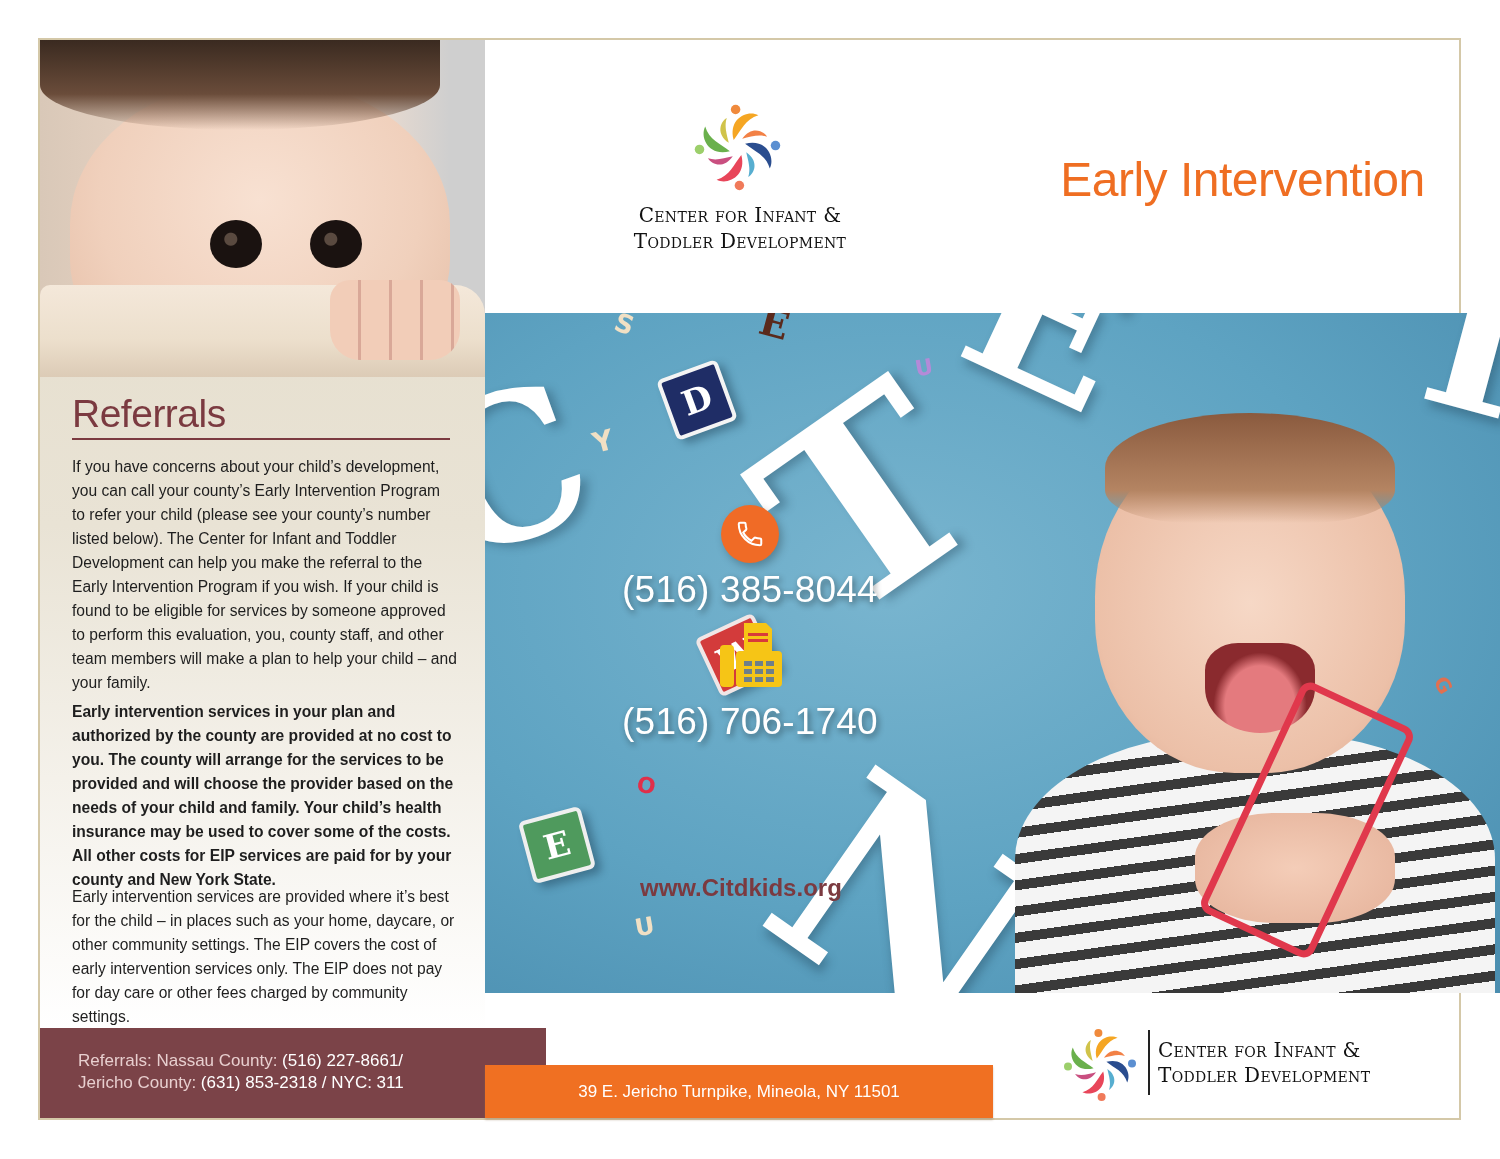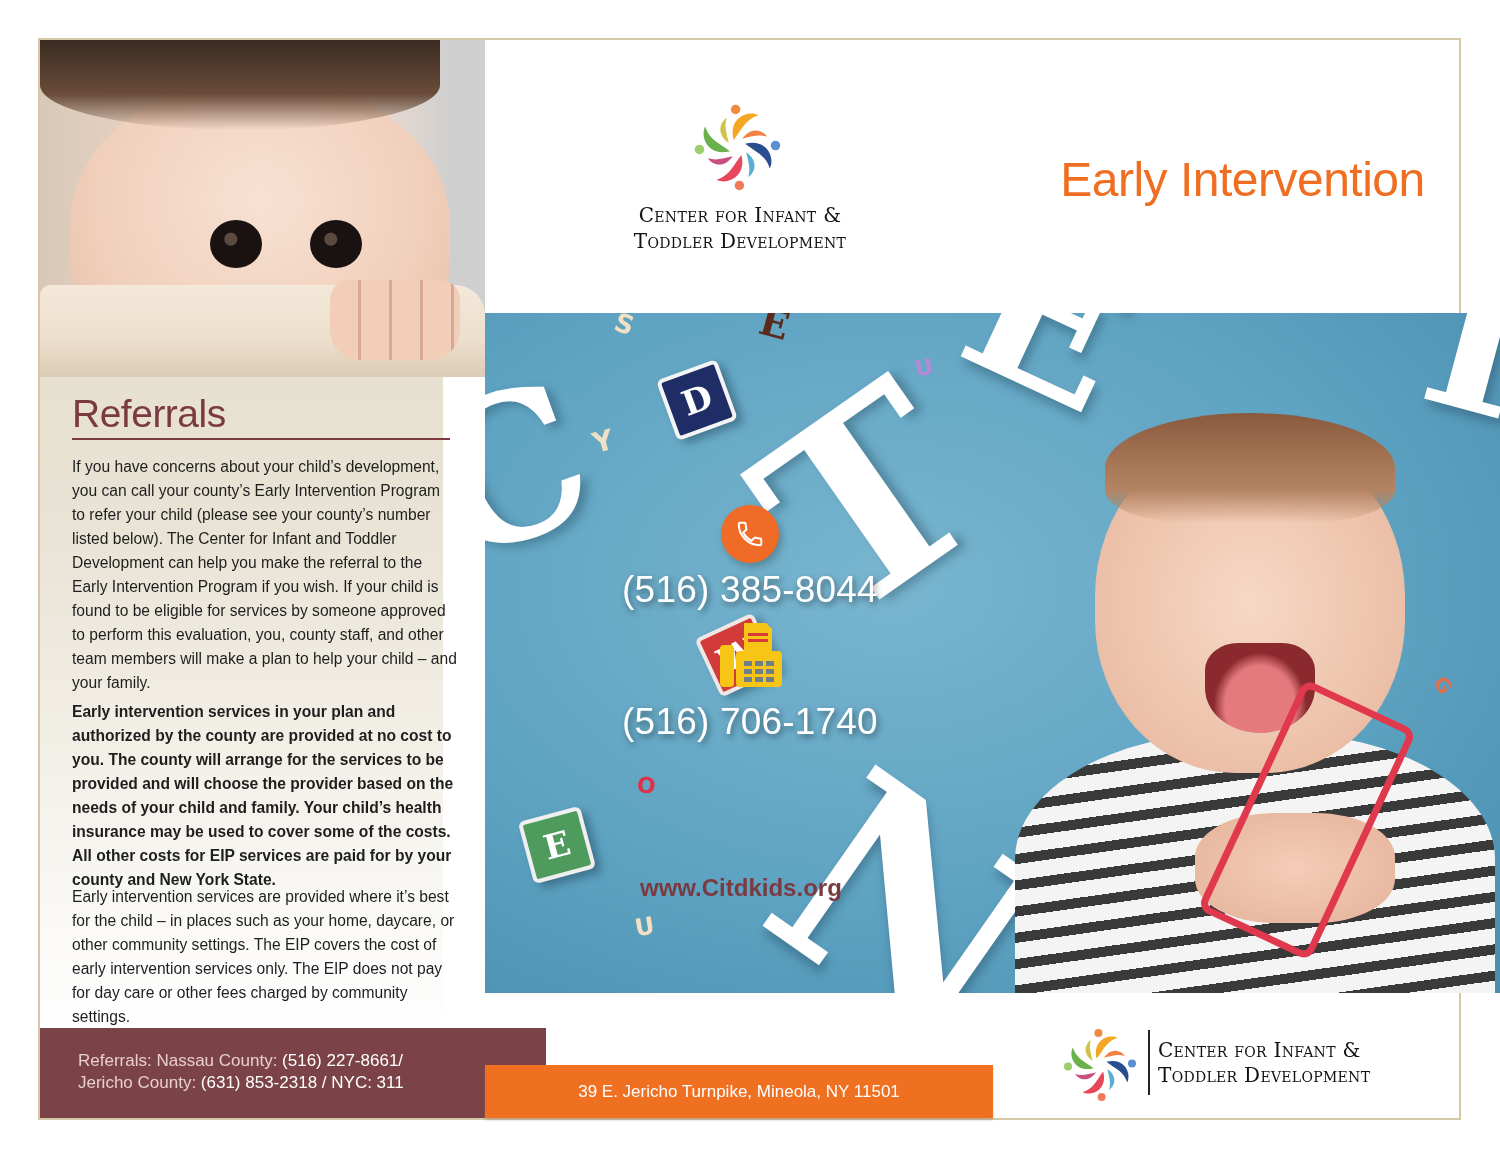--- a/index.html
+++ b/index.html
@@ -7,21 +7,21 @@
       width: 1500px; height: 1159px; position: relative; overflow: hidden;
       background: #ffffff;
       font-family: "Liberation Sans", sans-serif;
     }
     .frame {
       position: absolute; left: 38px; top: 38px; width: 1423px; height: 1082px;
       border: 2px solid #d4c8a8; box-sizing: border-box;
     }
     
     .left-col {
-      position: absolute; left: 40px; top: 40px; width: 403px; height: 1078px;
+      position: absolute; left: 40px; top: 40px; width: 445px; height: 1078px;
       background: linear-gradient(#e3dbc8 0%, #e9e3d5 45%, #ffffff 92%);
     }
     .baby-photo {
       position: absolute; left: 0; top: 0; width: 445px; height: 337px; overflow: hidden;
       background: linear-gradient(90deg, #d9c8b8 0%, #eed8c8 40%, #f3dfd0 70%, #cfcfcf 92%);
     }
     .baby-hair {
       position: absolute; left: 0; top: 0; width: 400px; height: 90px;
       background: linear-gradient(#3a2a20, #6a4c3a 60%, rgba(180,140,110,0));
       border-radius: 0 0 50% 50%;

